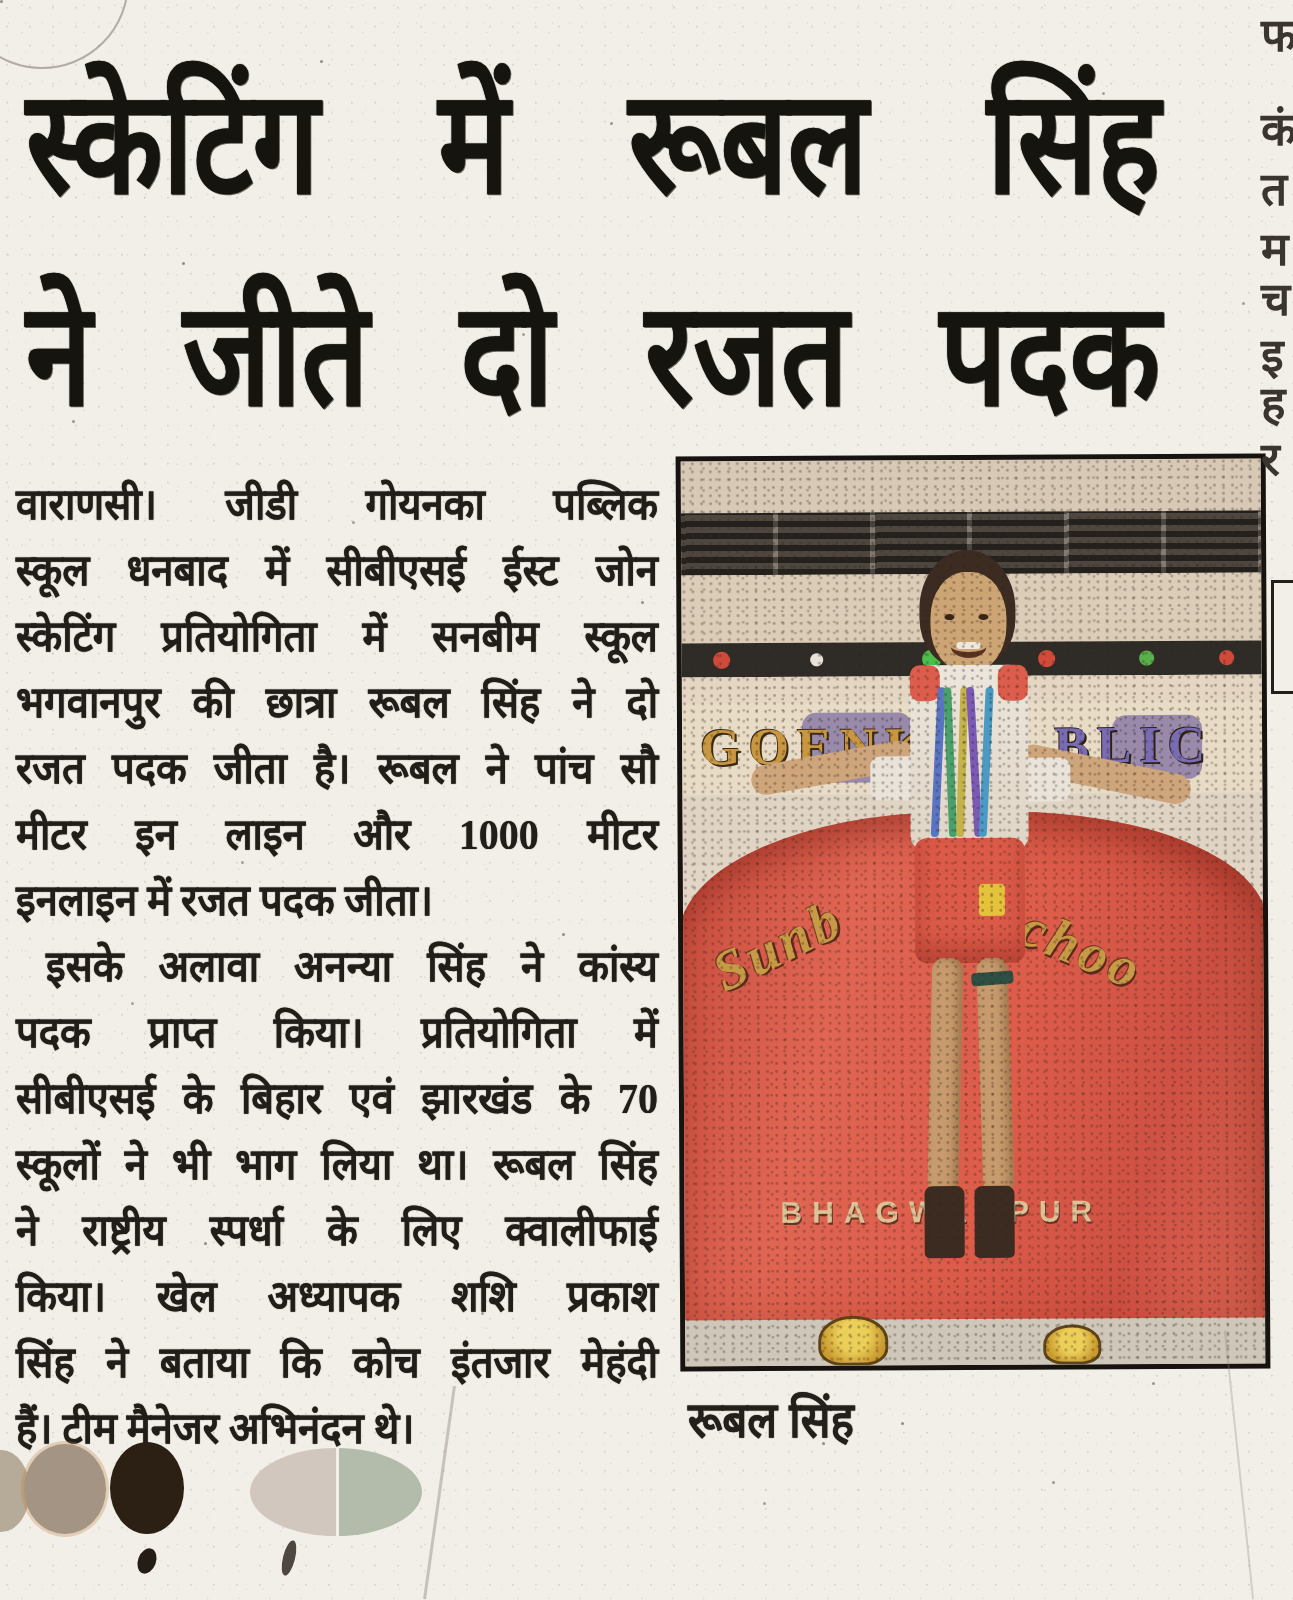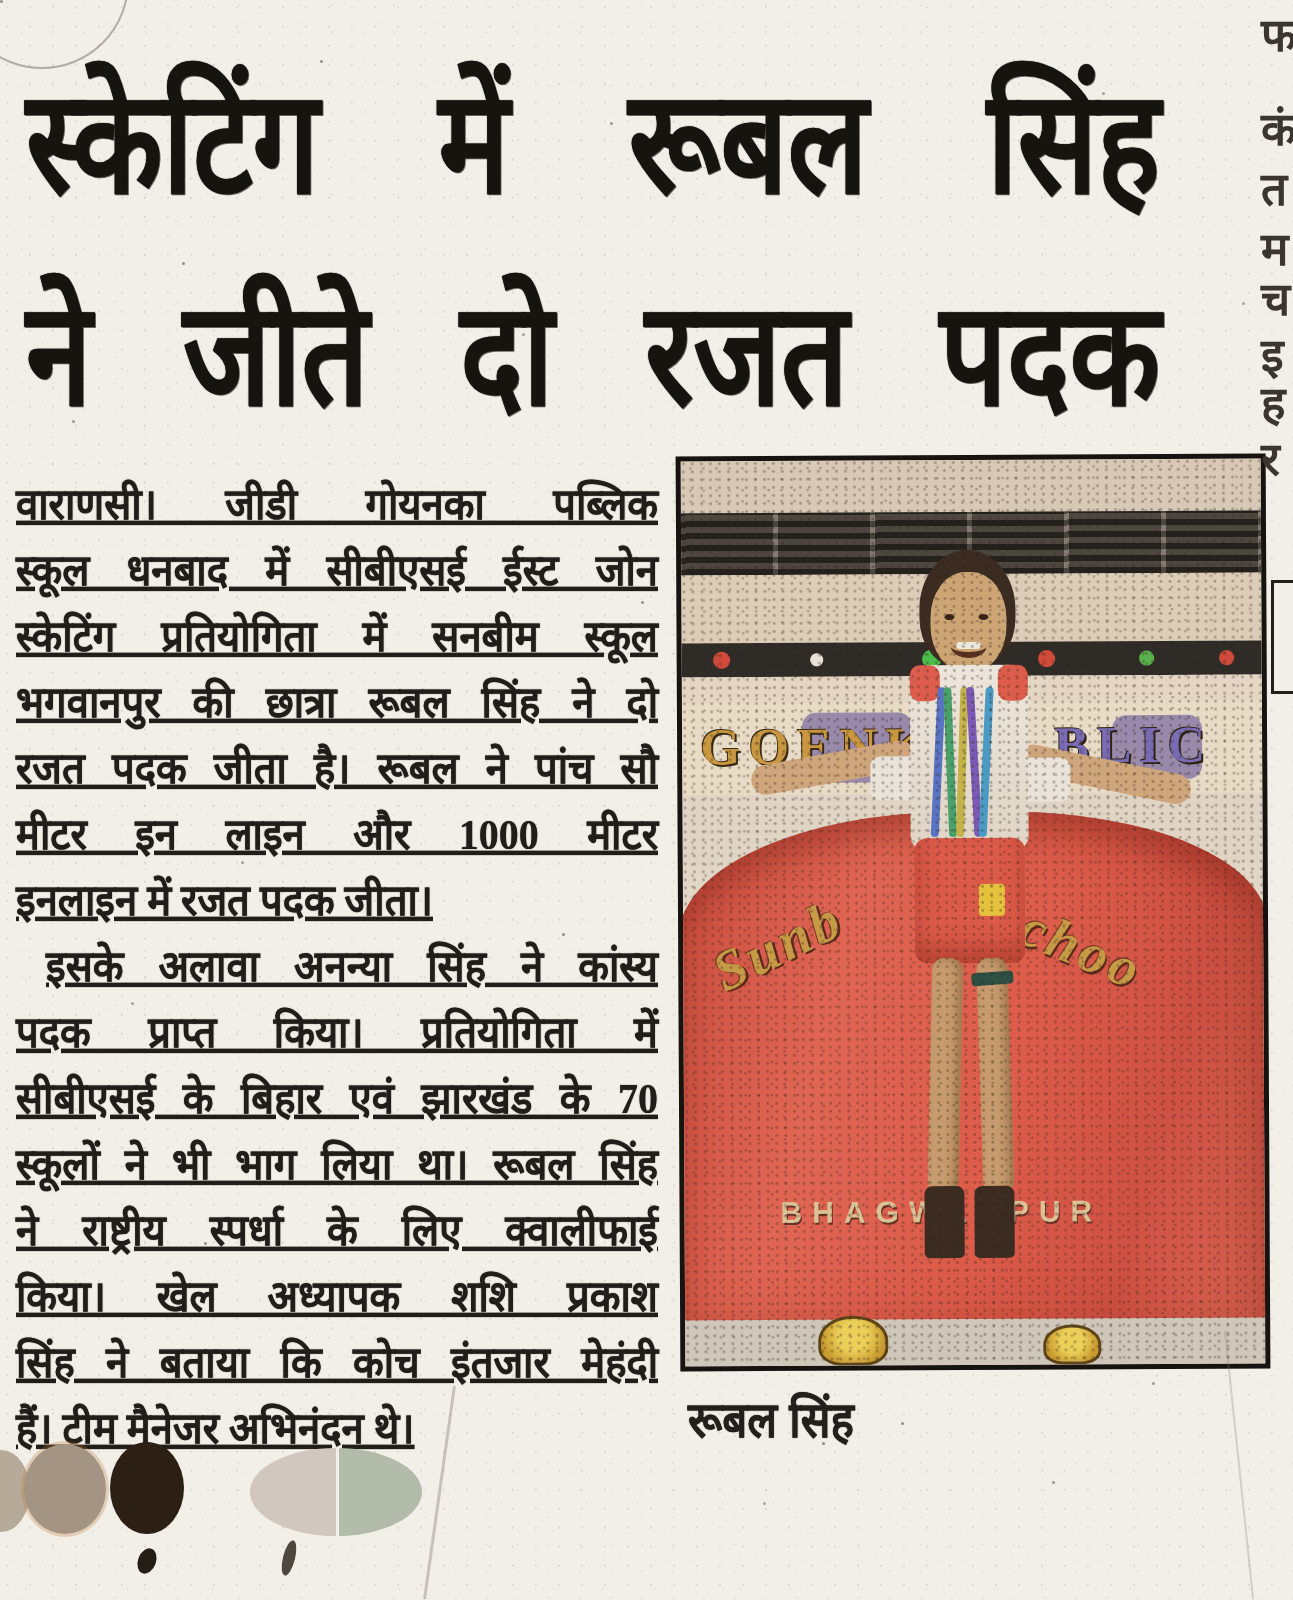--- a/index.html
+++ b/index.html
@@ -19,21 +19,21 @@
     font-family:"Liberation Sans","DejaVu Sans",sans-serif;
     font-weight:700;font-size:118px;line-height:185px;color:#16140f;
     white-space:nowrap;text-align:justify;text-align-last:justify;
     transform:scaleY(1.22);transform-origin:top left;
     text-shadow:0 0 1px #16140f, 1px 1px 0 rgba(22,20,15,.6);
     overflow:visible;
   }
   #headline1{top:30px;}
   #headline2{top:242px;}
   
-  #body-col{position:absolute;left:16px;top:470px;width:642px;color:#211e19;text-decoration:underline;}
+  #body-col{position:absolute;left:16px;top:470px;width:642px;color:#211e19;}
   .bline{
     height:66px;line-height:64px;font-size:40px;font-weight:600;
     white-space:nowrap;text-align:justify;text-align-last:justify;
     text-shadow:0 0 1px rgba(33,30,25,.9);
     transform:scaleY(1.08);transform-origin:top left;
   }
   .bline.para-end{text-align-last:left;}
   .bline.indent{padding-left:30px;}
   .dateline{font-weight:800;}
   

